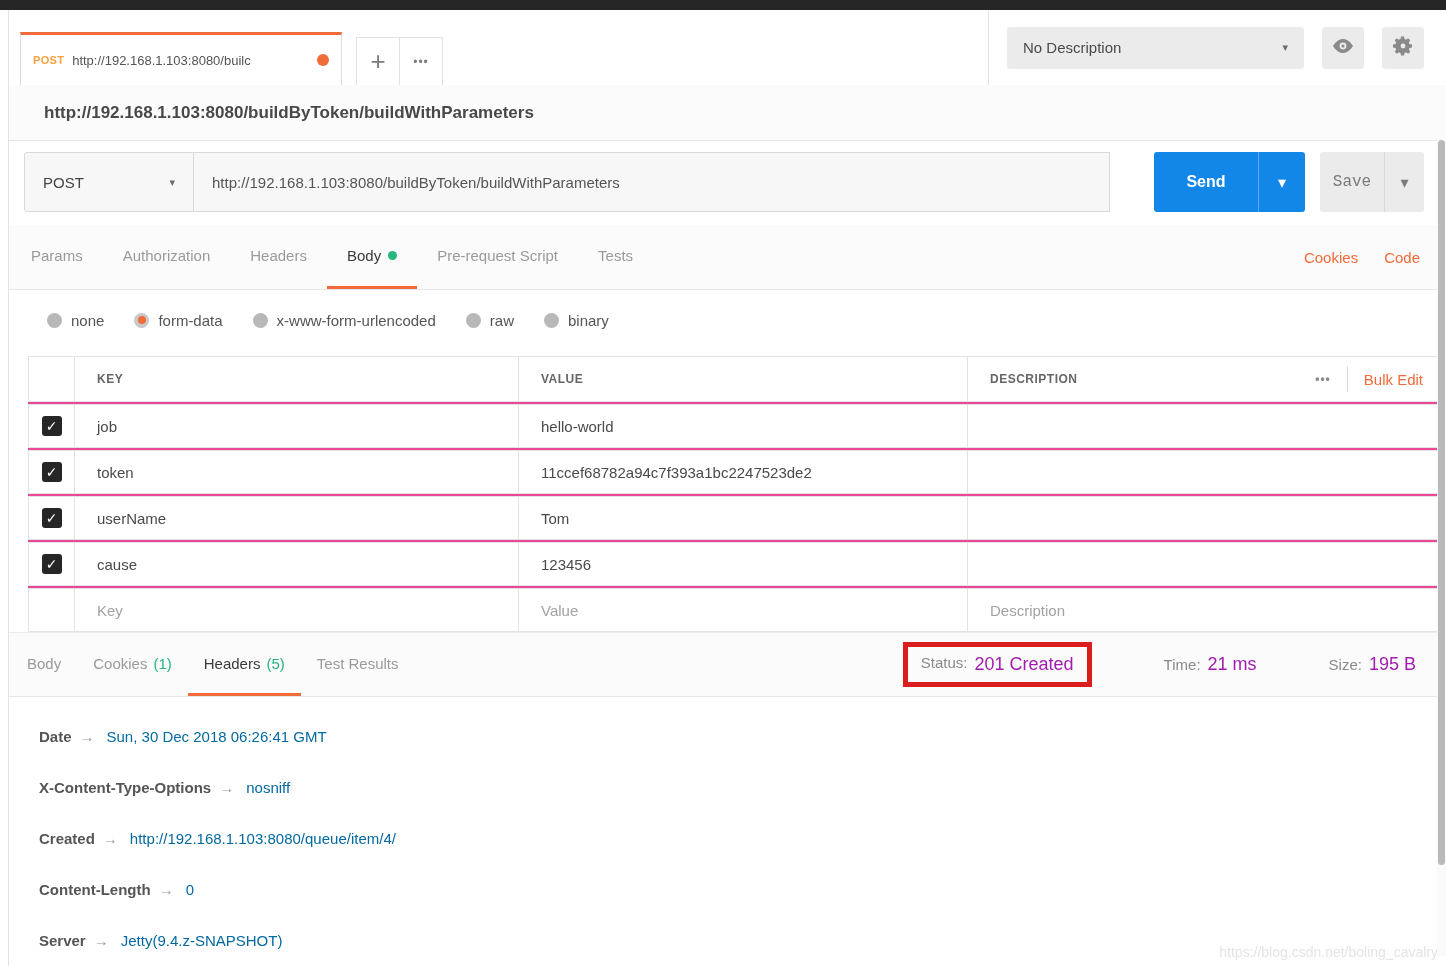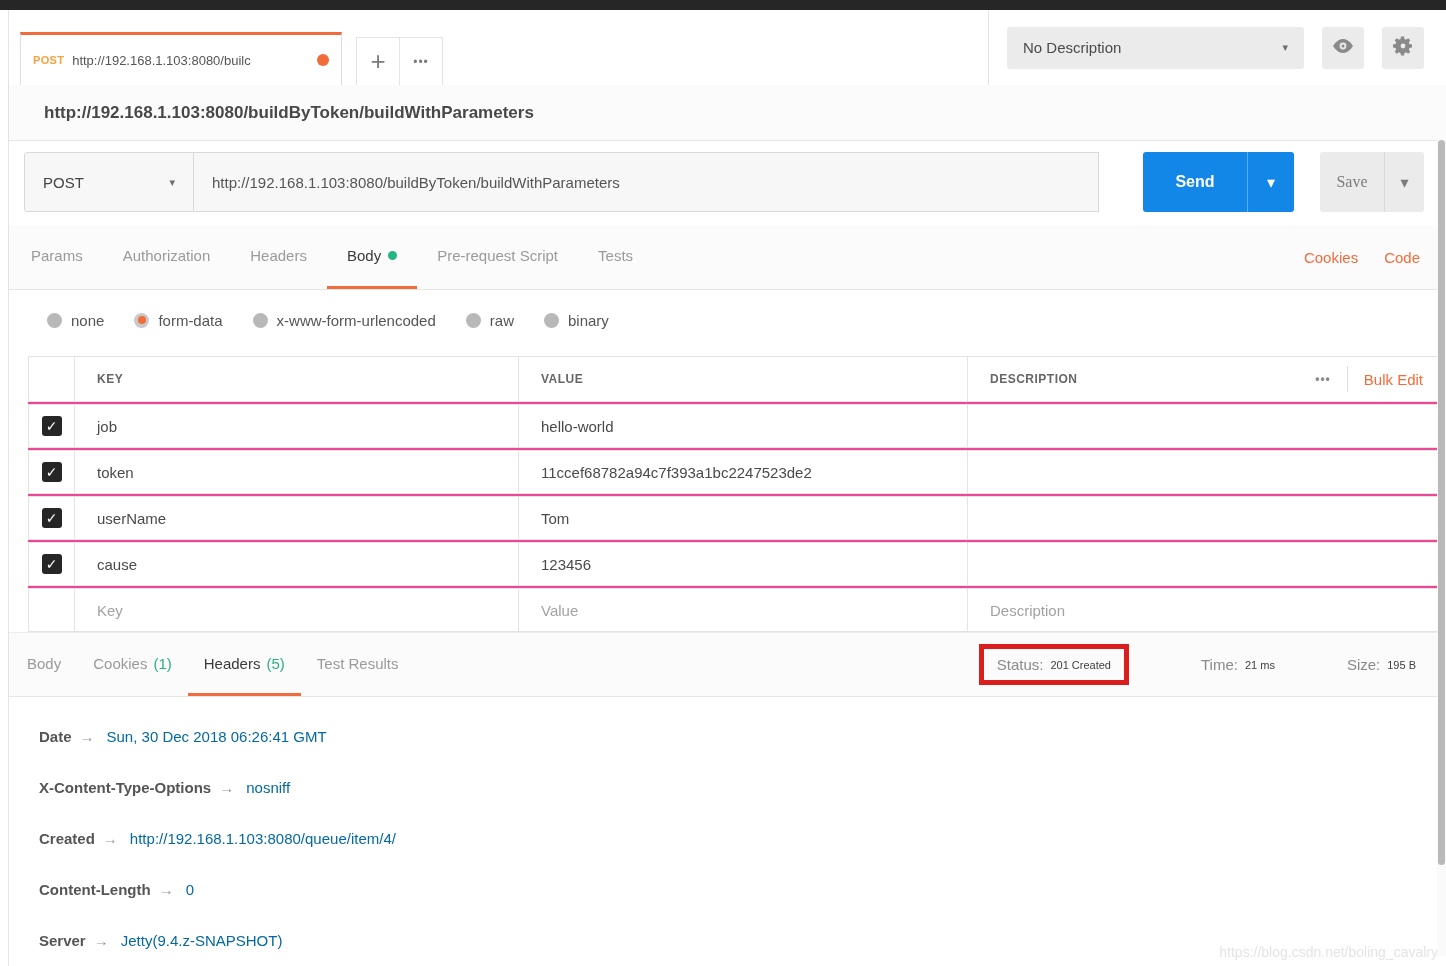--- a/index.html
+++ b/index.html
@@ -74,21 +74,21 @@
     border:none; border-radius:3px 0 0 3px; cursor:pointer; font-family:inherit;
   }
   .send-caret {
     width:47px; height:60px; background:#1287e8; border-left:1px solid rgba(255,255,255,.3);
     border-radius:0 3px 3px 0; display:flex; align-items:center; justify-content:center;
     color:#fff; cursor:pointer;
   }
   .save-group { display:flex; margin-left:15px; flex:none; }
   .save-btn {
     width:64px; height:60px; background:#ebebeb; color:#7b7b7b; font-size:16px;
-    border:none; border-radius:3px 0 0 3px; cursor:pointer; font-family:Liberation Serif, serif;margin-left:11px;
+    border:none; border-radius:3px 0 0 3px; cursor:pointer; font-family:Liberation Mono, monospace;
   }
   .save-caret {
     width:40px; height:60px; background:#ebebeb; border-left:1px solid #d8d8d8;
     border-radius:0 3px 3px 0; display:flex; align-items:center; justify-content:center;
     color:#7b7b7b; cursor:pointer;
   }
 
   
   .reqtabs-row {
     height:65px; background:#fbfbfb; border-bottom:1px solid #e6e6e6;
@@ -145,23 +145,23 @@
     display:flex; justify-content:space-between; margin-top:0; align-items:stretch;
   }
   .resp-tabs { display:flex; padding-left:2px; }
   .resp-tab {
     padding:0 16px; display:flex; align-items:center; gap:6px;
     font-size:15px; color:#9a9a9a; cursor:pointer; border-bottom:3px solid transparent;
   }
   .resp-tab.active { color:#3a3a3a; border-bottom-color:#f26b3a; }
   .resp-tab .count { color:#26b47f; }
   .resp-stats { display:flex; align-items:center; gap:24px; padding-right:30px; }
-  .status-box { border:5px solid #da1d1d; padding:7px 13px; display:flex; gap:7px; align-items:center; }
+  .status-box { border:5px solid #da1d1d; padding:7px 13px; display:flex; gap:7px; }
   .stat-label { color:#8a8a8a; font-size:15px; }
-  .stat-value { color:#404040; font-size:11px; }
+  .stat-value { color:#a21caf; font-size:18px; }
   .stat-pair { display:flex; gap:7px; align-items:center;margin-left:48px; }
 
   
   .resp-body { flex:1; background:#fff; padding:14px 0 0 30px; }
   .hdr-line { height:51px; display:flex; align-items:center; }
   .hdr-name { font-size:15px; font-weight:bold; color:#555; }
   .hdr-arrow { font-size:15px; color:#999; margin:0 12px 0 8px; }
   .hdr-value { font-size:15px; color:#0369a1; }
 
   .watermark { position:absolute; right:8px; bottom:6px; font-size:14px; color:#e4e4e4; }

